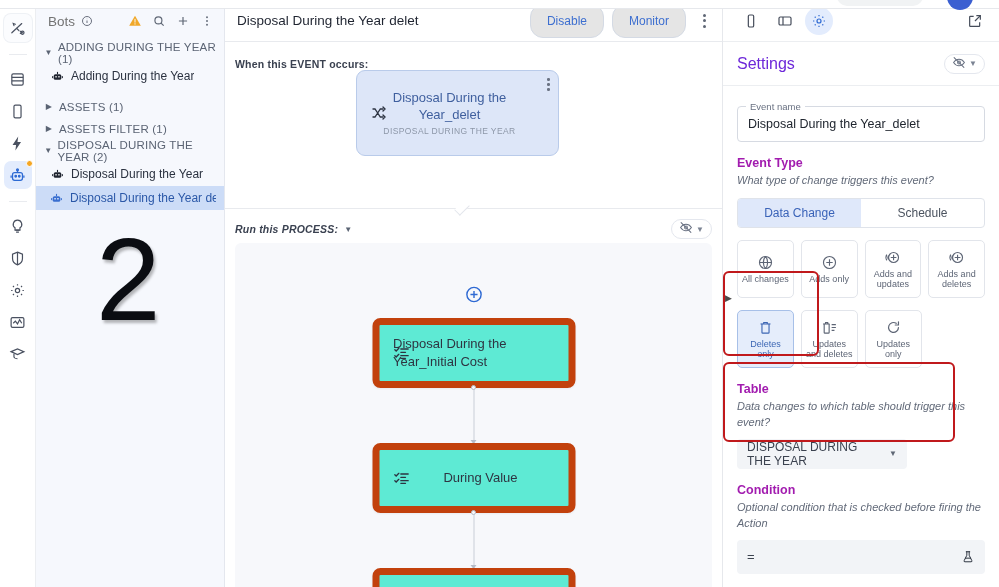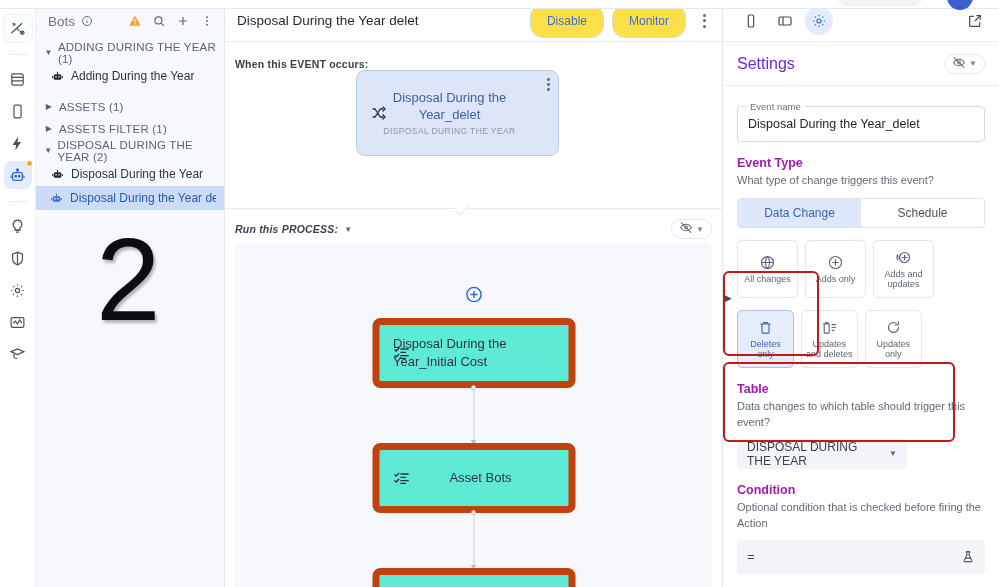--- a/index.html
+++ b/index.html
@@ -94,21 +94,21 @@
   
   .center { flex: 1; height: 587px; background: #ffffff; position: relative; overflow: hidden; }
   .center-head {
     height: 42px; display: flex; align-items: center; padding: 0 8px 0 12px;
     border-bottom: 1px solid #e8eaee; gap: 8px;
   }
   .center-title { font-size: 13.5px; color: #1f2430; }
   .ch-spacer { flex: 1; }
   .btn-outline {
     height: 26px; padding: 16px 16px; border: 1px solid #d4dae4; border-radius: 13px;
-    background: #fde047; color: #3d6fd0; font-size: 12px;
+    background: #e5e5e5; color: #3d6fd0; font-size: 12px;
     display: flex; align-items: center; justify-content: center;
   }
   .kebab { width: 20px; display: flex; flex-direction: column; align-items: center; gap: 2.5px; }
   .kebab i { width: 3px; height: 3px; border-radius: 50%; background: #5f6775; display: block; }
 
   .canvas { position: absolute; inset: 42px 0 0 0; overflow: hidden; }
   .sec-label {
     font-size: 10.5px; font-weight: bold; color: #3a4150; letter-spacing: .2px;
   }
   .event-zone { padding: 12px 0 0 10px; position: relative; height: 134px; }
@@ -218,21 +218,21 @@
   .field legend-label {
     position: absolute; top: -6px; left: 8px; background: #fff; padding: 0 4px;
     font-size: 9.5px; color: #6a7283;
   }
   .field input {
     border: 0; outline: 0; font-size: 12.5px; color: #20262f; width: 100%;
     font-family: "Liberation Sans", sans-serif; background: transparent;
   }
 
   .sec-h { font-size: 12.5px; font-weight: bold; color: #a21caf; margin-top: 14px; }
-  .sec-d { font-size: 11px; color: #626a79; margin-top: 3px; line-height: 1.45; }
+  .sec-d { font-size: 11px; color: #626a79; margin-top: 3px; line-height: 1.45; font-style: italic; }
 
   .seg {
     display: flex; margin-top: 9px; border: 1px solid #dfe3ea; border-radius: 4px; overflow: hidden;
     height: 30px;
   }
   .seg div {
     flex: 1; display: flex; align-items: center; justify-content: center;
     font-size: 12px; color: #4b5costa;
   }
   .seg .s { color: #4b535f; }
@@ -537,21 +537,21 @@
         <div class="flow-node" style="top:200px;">
           <div class="kebab3"><i></i><i></i><i></i></div>
           <span class="node-ic">
             <svg viewBox="0 0 24 24" fill="none" stroke="currentColor" stroke-width="2" stroke-linecap="round">
               <path d="M2 7l2 2 4-4"></path>
                 <path d="M2 16l2 2 4-4"></path>
                 <path d="M11 6h11M11 11h7M11 16h11M11 20h7"></path>
             </svg>
           </span>
           <div style="display:flex;height:100%;align-items:center;justify-content:center;padding-left:14px;">
-            <span class="title">Asset Bots</span>
+            <span class="title">During Value</span>
           </div>
         </div>
 
         <div class="edge" style="top:270px;height:55px;">
           <span class="ring"></span>
             <span class="arrow"></span>
         </div>
 
         <div class="flow-node" style="top:325px;">
           <div class="kebab3"><i></i><i></i><i></i></div>
@@ -643,20 +643,30 @@
         <div class="tile">
           <span>
             <svg viewBox="0 0 24 24" fill="none" stroke="currentColor" stroke-width="1.6">
                 <circle cx="13.5" cy="12" r="7"></circle>
                 <path d="M13.5 8v8M9.5 12h8"></path>
                 <path d="M4 8a7.5 7.5 0 0 0 0 8M6.6 9.2a4.4 4.4 0 0 0 0 5.6"></path>
               </svg>
           </span>
           <span>Adds and updates</span>
         </div>
+        <div class="tile">
+          <span>
+            <svg viewBox="0 0 24 24" fill="none" stroke="currentColor" stroke-width="1.6">
+                <circle cx="13.5" cy="12" r="7"></circle>
+                <path d="M13.5 8v8M9.5 12h8"></path>
+                <path d="M4 8a7.5 7.5 0 0 0 0 8M6.6 9.2a4.4 4.4 0 0 0 0 5.6"></path>
+              </svg>
+          </span>
+          <span>Adds and deletes</span>
+        </div>
       </div>
 
       <div class="tiles">
         <div class="tile on">
           <span>
             <svg viewBox="0 0 24 24" fill="none" stroke="currentColor" stroke-width="1.6">
                 <path d="M5 7h14"></path>
                 <path d="M7 7v12a1 1 0 0 0 1 1h8a1 1 0 0 0 1-1V7"></path>
                 <path d="M9.5 7V5h5v2"></path>
               </svg>

